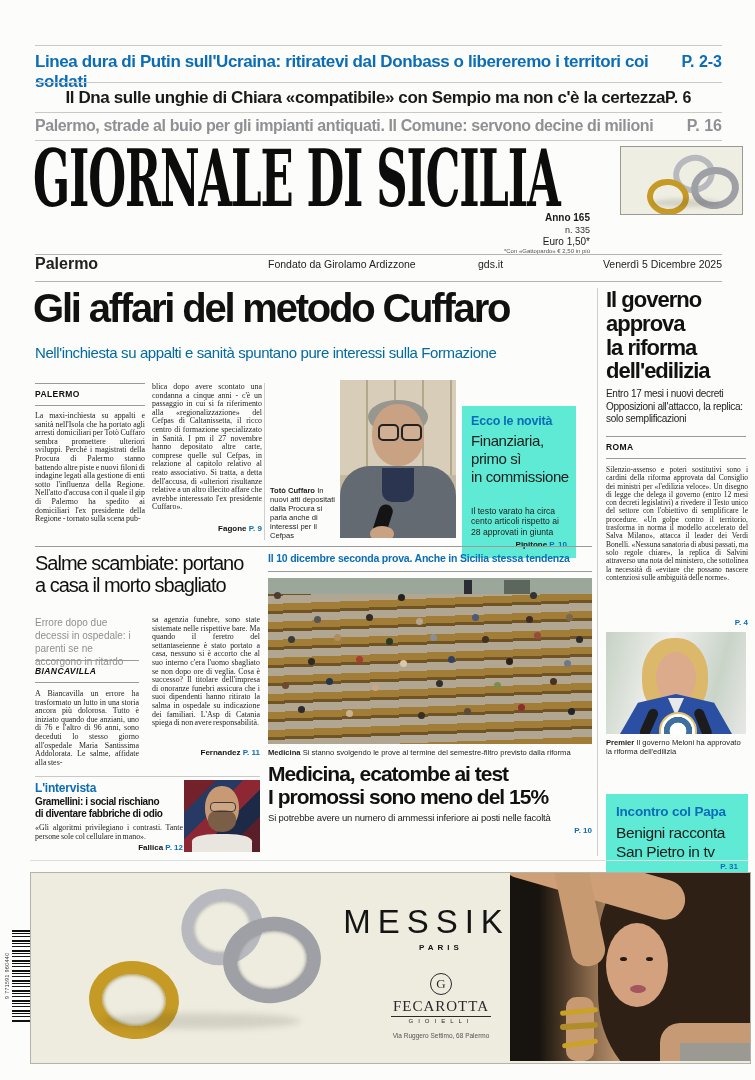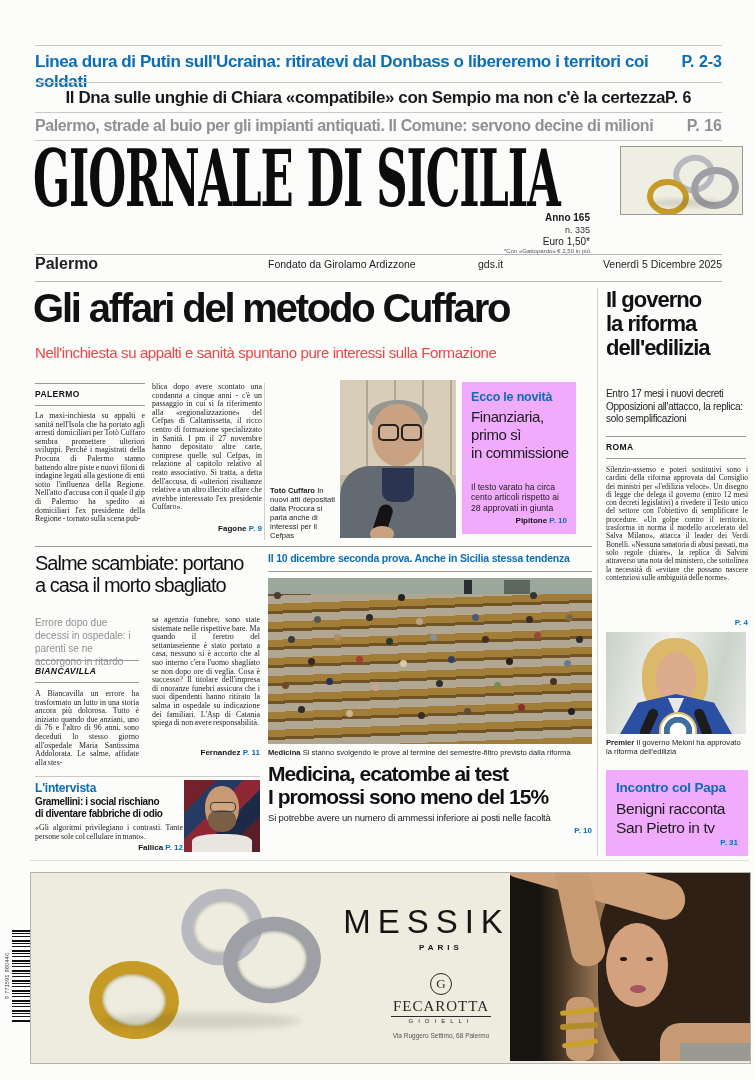--- a/index.html
+++ b/index.html
@@ -19,29 +19,29 @@
   .ring{position:absolute;border-radius:50%;background:transparent;}
   #edition-info{position:absolute;right:165px;top:212px;text-align:right;line-height:1.25;}
   #edition-info .a{font-weight:bold;font-size:10px;}
   #edition-info .b{font-size:9px;color:#333;}
   #edition-info .c{font-size:10px;}
   #edition-info .d{font-size:6px;color:#555;}
   
   .dl{position:absolute;top:258px;font-size:10.5px;color:#222;}
   
   #lead-headline{position:absolute;left:33px;top:286px;font-size:40px;font-weight:bold;letter-spacing:-2.2px;color:#111;}
-  #lead-subhead{position:absolute;left:35px;top:344px;font-size:15px;letter-spacing:-0.4px;color:#ef4444;white-space:nowrap;}
+  #lead-subhead{position:absolute;left:35px;top:344px;font-size:15px;letter-spacing:-0.4px;color:#0369a1;white-space:nowrap;}
   .kicker{font-weight:bold;font-size:8.5px;letter-spacing:0.4px;color:#111;}
   .serif{font-family:"Liberation Serif",serif;font-size:7.9px;line-height:8.6px;text-align:justify;color:#1d1d1d;word-spacing:-0.5px;}
   .byline{font-size:8px;text-align:right;}
   .byline b{font-weight:bold;color:#111;}
   .byline .pg{color:#0b6db7;font-weight:bold;}
   .cap{font-size:7.6px;line-height:9px;color:#222;}
   .cap b{font-weight:bold;}
-  .graybox{background:#f0abfc;}
+  .graybox{background:#5eead4;margin-top:24px;}
   .boxkick{color:#0b6db7;font-weight:bold;font-size:12.5px;letter-spacing:-0.2px;}
   
   .ph{position:absolute;overflow:hidden;}
   
   #main-ad{position:absolute;left:30px;top:872px;width:719px;height:190px;background:#edecdf;border:1px solid #b3b3ab;overflow:hidden;}
   #messika{position:absolute;left:300px;top:30px;width:220px;text-align:center;color:#141414;}
   #messika .brand{font-size:33px;letter-spacing:7px;font-weight:400;}
   #messika .sub{font-size:8px;letter-spacing:4px;font-weight:bold;margin-top:2px;}
   #fecarotta{position:absolute;left:300px;top:100px;width:220px;text-align:center;color:#2a2a2a;}
   #fecarotta .mono{width:20px;height:20px;border:1.5px solid #2a2a2a;border-radius:50%;margin:0 auto;font-family:"Liberation Serif",serif;font-size:13px;line-height:19px;}
@@ -199,20 +199,21 @@
     <div>Medicina, ecatombe ai test</div>
     <div>I promossi sono meno del 15%</div>
   </div>
   <div class="abs" style="left:268px;top:812px;width:324px;font-size:9.5px;letter-spacing:-0.2px;color:#222;">Si potrebbe avere un numero di ammessi inferiore ai posti nelle facoltà</div>
   <div class="abs byline" style="left:268px;top:826px;width:324px;">
     <span class="pg">P. 10</span>
   </div>
 
   <div class="abs" style="left:606px;top:288px;width:142px;font-size:22px;font-weight:bold;letter-spacing:-1px;line-height:1.08;color:#111;">
     <div>Il governo</div>
+    <div>approva</div>
     <div>la riforma</div>
     <div>dell'edilizia</div>
   </div>
   <div class="abs" style="left:606px;top:388px;width:142px;font-size:10px;line-height:12.5px;letter-spacing:-0.3px;color:#222;">Entro 17 mesi i nuovi decreti Opposizioni all'attacco, la replica: solo semplificazioni</div>
   <div class="rule" style="left:606px;top:436px;width:140px;background:#9a9a9a;"></div>
   <div class="abs kicker" style="left:606px;top:442px;">ROMA</div>
   <div class="rule" style="left:606px;top:458px;width:140px;background:#9a9a9a;"></div>
   <div class="abs serif" style="left:606px;top:466px;width:142px;font-size:7.5px;line-height:8.3px;">Silenzio-assenso e poteri sostitutivi sono i cardini della riforma approvata dal Consiglio dei ministri per «l'edilizia veloce». Un disegno di legge che delega il governo (entro 12 mesi con decreti legislativi) a rivedere il Testo unico del settore con l'obiettivo di semplificare le procedure. «Un golpe contro il territorio, trasforma in norma il modello accelerato del Salva Milano», attacca il leader dei Verdi Bonelli. «Nessuna sanatoria di abusi passati, ma solo regole chiare», la replica di Salvini attraverso una nota del ministero, che sottolinea la necessità di «evitare che possano nascere contenziosi sulle ambiguità delle norme».</div>
   <div class="abs byline" style="left:606px;top:618px;width:142px;">
     <span class="pg">P. 4</span>

